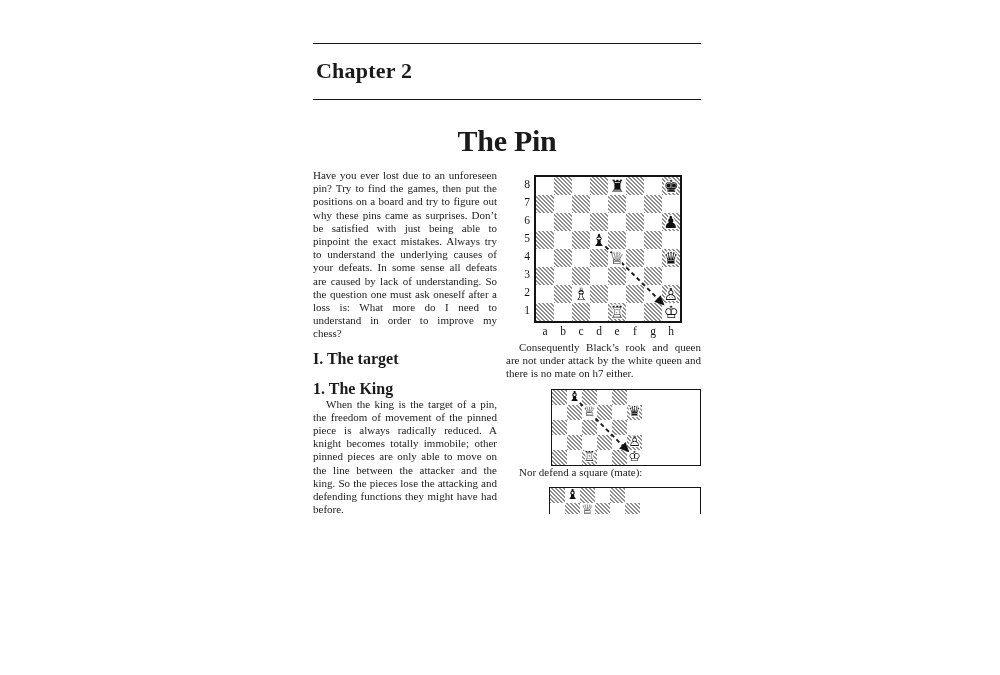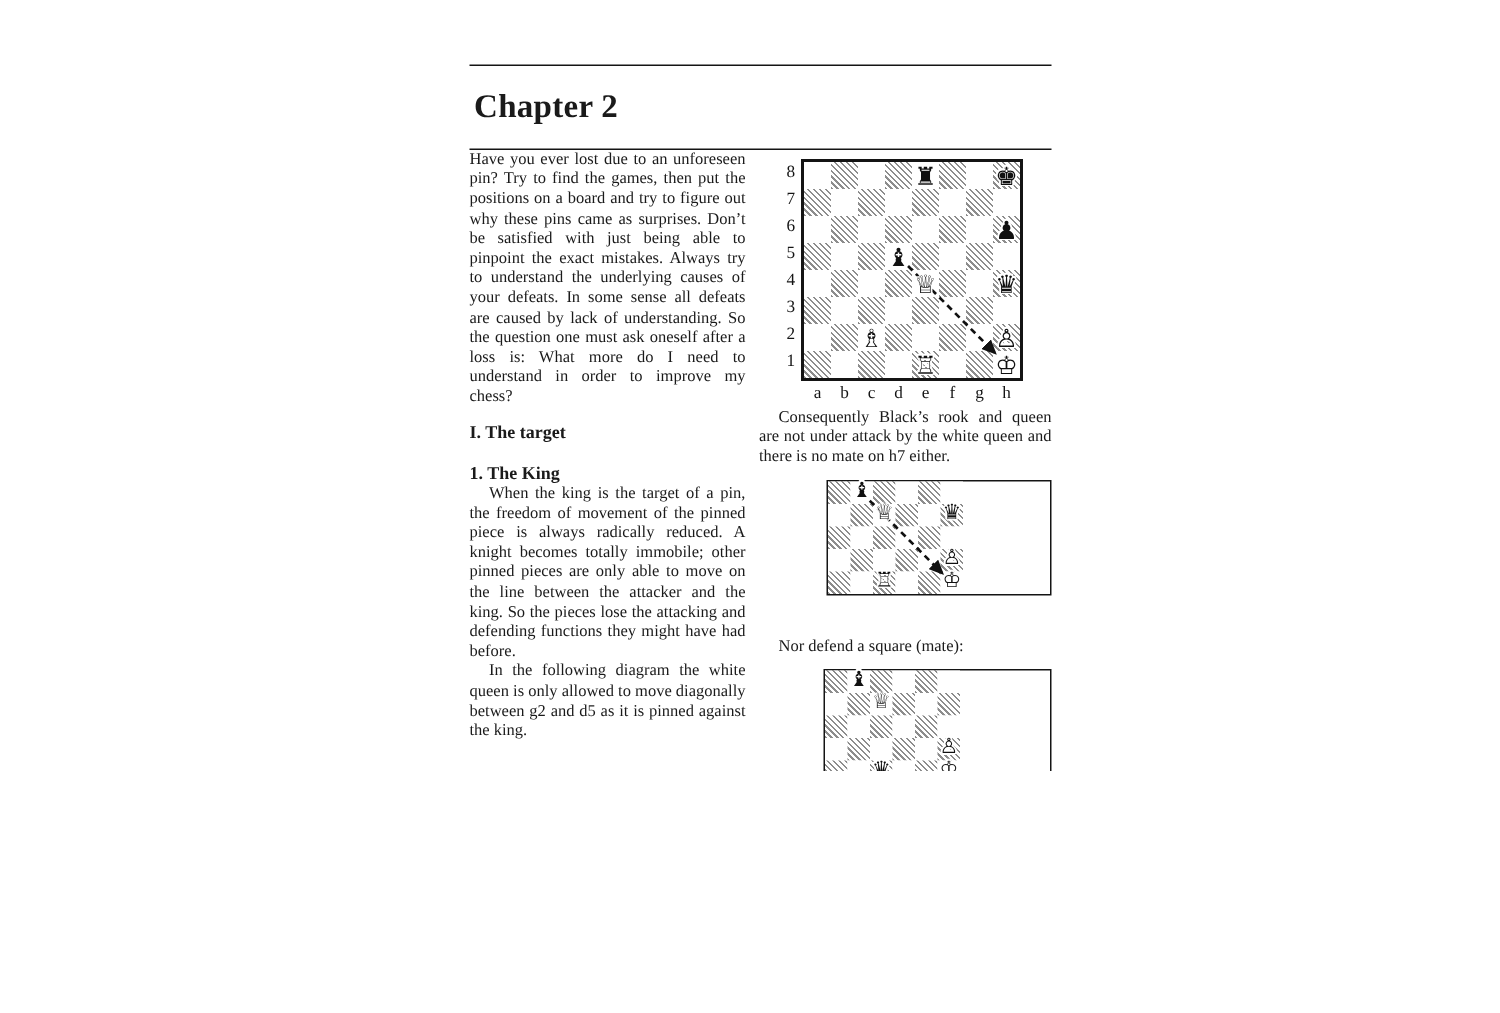--- a/index.html
+++ b/index.html
@@ -9,28 +9,28 @@
   .rule{border:0;border-top:1.6px solid #141414;margin:0;}
   .rule-top{margin-top:43px;}
   .chapter{font-size:22px;font-weight:bold;margin:14px 0 15px 3px;letter-spacing:0.2px;}
   .page-title{text-align:center;font-size:30px;font-weight:bold;margin:24px 0 11px 0;letter-spacing:-0.3px;}
   .columns{display:flex;}
   .col-left{width:184px;margin-right:9px;}
   .col-right{width:195px;}
   p{margin:0;text-align:justify;font-size:11px;line-height:13.2px;}
   p.indent{text-indent:13px;}
   p.gap{margin-top:6px;}
-  .subhead{font-size:12px;font-weight:bold;margin:9px 0 0 0;}
+  .subhead{font-size:16px;font-weight:bold;margin:9px 0 0 0;}
   .subhead2{margin-top:12px;}
   
   .board-area{position:relative;}
   .board-area.main{margin:6px 0 4px 10px;}
   .board-area.frag1{margin:8px 0 0 45px;}
   .board-area.frag2{margin:8px 0 0 43px;}
-  .caption{margin-top:28px;}
+  .caption{margin-top:0;}
   .board-row{display:flex;align-items:flex-start;}
   .rank-labels{width:14px;padding-right:4px;font-size:11.5px;text-align:right;color:#141414;}
   .file-labels{margin-left:20px;margin-top:2px;display:flex;font-size:11.5px;color:#141414;}
   .file-labels span{display:inline-block;text-align:center;}
   .board-holder{position:relative;border:2px solid #141414;background:#fff;}
   .board-grid{display:grid;}
   .square{display:flex;align-items:center;justify-content:center;}
   .square.dark{background:repeating-linear-gradient(45deg,#8d8d8d 0px,#8d8d8d 1px,#ffffff 1px,#ffffff 2.8px);}
   .square.light{background:#ffffff;}
   .piece{position:relative;z-index:4;line-height:1;color:#101010;
@@ -42,20 +42,21 @@
 </head>
 <body>
 
 <div class="page">
   <div class="content">
 
     <hr class="rule rule-top">
     <div class="chapter">Chapter 2</div>
     <hr class="rule">
 
+    <div class="page-title">The Pin</div>
 
     <div class="columns">
 
       <div class="col-left">
         <p>Have you ever lost due to an unforeseen pin? Try to find the games, then put the positions on a board and try to figure out why these pins came as surprises. Don’t be satisfied with just being able to pinpoint the exact mistakes. Always try to understand the underlying causes of your defeats. In some sense all defeats are caused by lack of understanding. So the question one must ask oneself after a loss is: What more do I need to understand in order to improve my chess?</p>
         <div class="subhead">I. The target</div>
         <div class="subhead subhead2">1. The King</div>
         <p class="indent">When the king is the target of a pin, the freedom of movement of the pinned piece is always radically reduced. A knight becomes totally immobile; other pinned pieces are only able to move on the line between the attacker and the king. So the pieces lose the attacking and defending functions they might have had before.</p>
         <p class="indent">In the following diagram the white queen is only allowed to move diagonally between g2 and d5 as it is pinned against the king.</p>
       </div>

